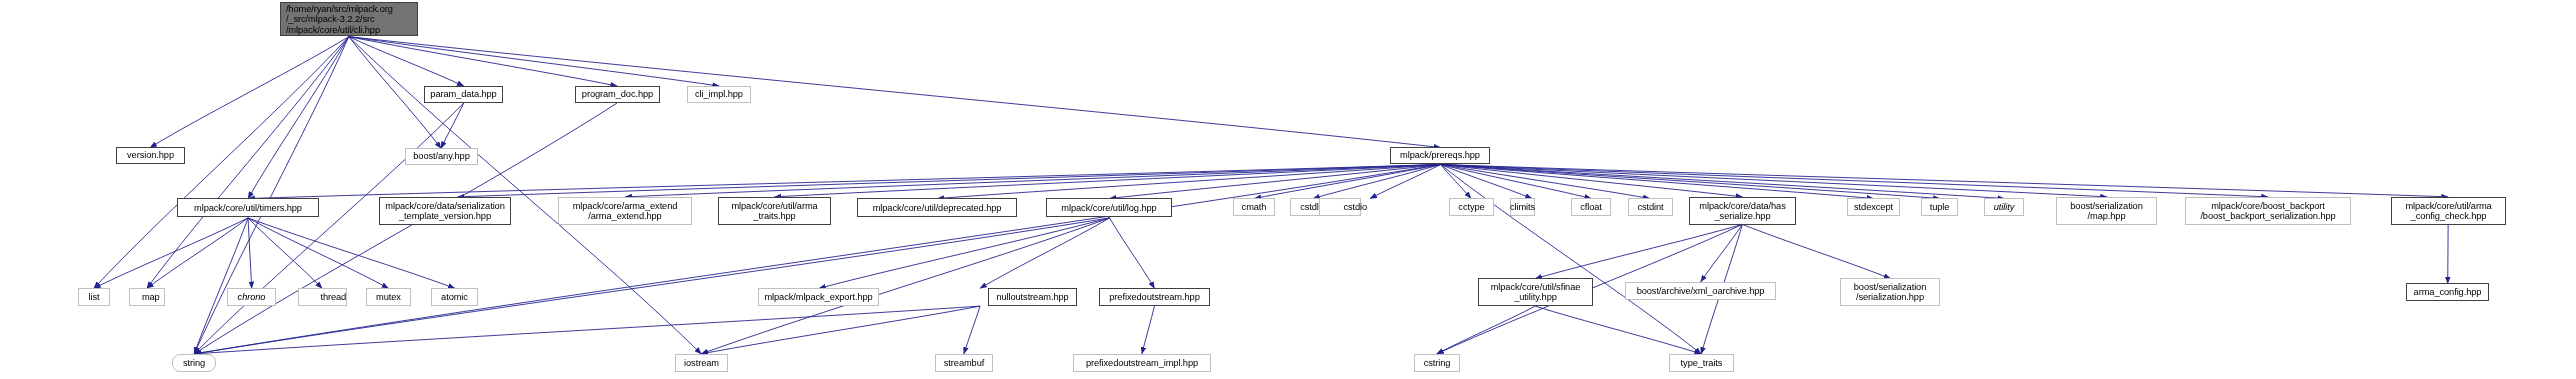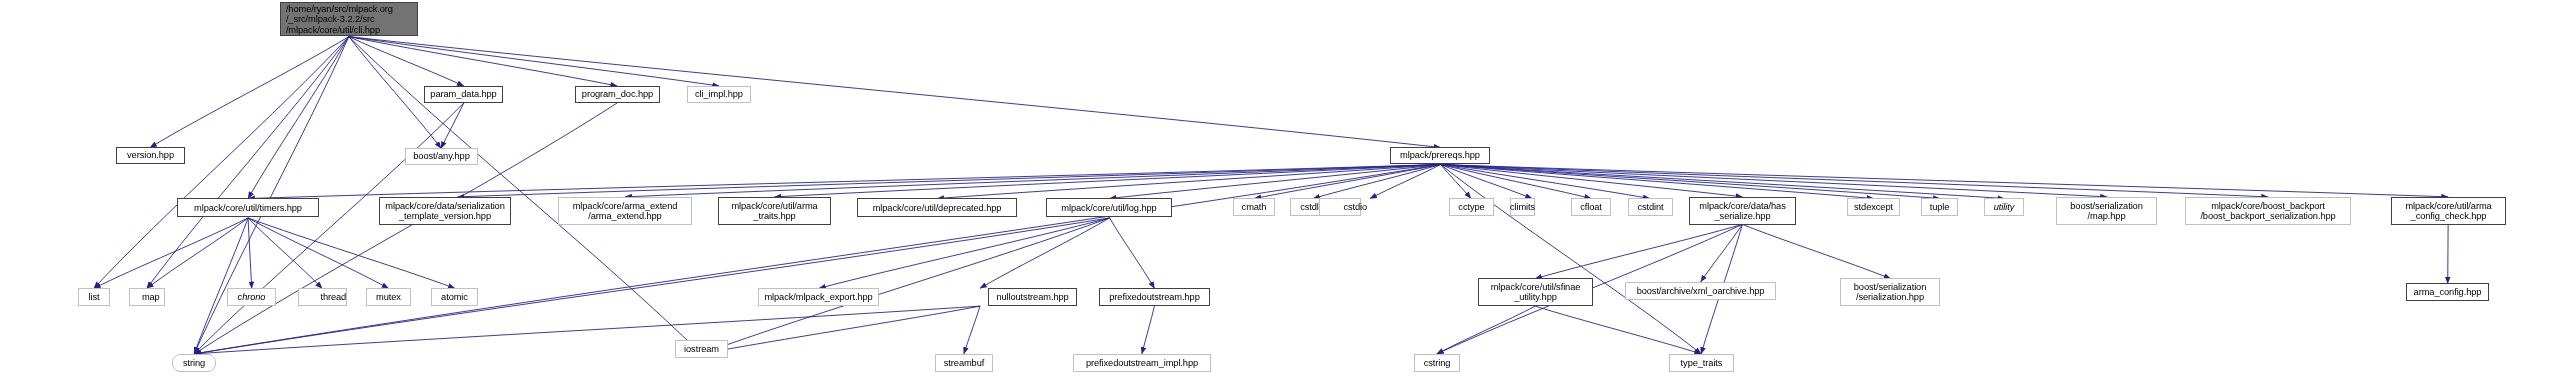--- a/index.html
+++ b/index.html
@@ -169,21 +169,21 @@
       <div class="node " style="left: 431px; top: 288px; width: 47px; height: 18px;">atomic</div>
       <div class="node " style="left: 758px; top: 288px; width: 121px; height: 18px;">mlpack/mlpack_export.hpp</div>
       <div class="node strong" style="left: 988px; top: 288px; width: 89px; height: 18px;">nulloutstream.hpp</div>
       <div class="node strong" style="left: 1099px; top: 288px; width: 111px; height: 18px;">prefixedoutstream.hpp</div>
       <div class="node strong" style="left: 1478px; top: 278px; width: 115px; height: 27.5px;">mlpack/core/util/sfinae
 _utility.hpp</div>
       <div class="node " style="left: 1625px; top: 282px; width: 151px; height: 18px;">boost/archive/xml_oarchive.hpp</div>
       <div class="node " style="left: 1840px; top: 278px; width: 100px; height: 27.5px;">boost/serialization
 /serialization.hpp</div>
       <div class="node " style="left: 172px; top: 354px; width: 44px; height: 18px; border-radius: 8px;">string</div>
-      <div class="node " style="left: 675px; top: 340px; width: 53px; height: 18px;">iostream</div>
+      <div class="node " style="left: 675px; top: 354px; width: 53px; height: 18px;">iostream</div>
       <div class="node " style="left: 935px; top: 354px; width: 58px; height: 18px;">streambuf</div>
       <div class="node " style="left: 1073px; top: 354px; width: 138px; height: 18px;">prefixedoutstream_impl.hpp</div>
       <div class="node " style="left: 1414px; top: 354px; width: 46px; height: 18px;">cstring</div>
       <div class="node " style="left: 1669px; top: 354px; width: 65px; height: 18px;">type_traits</div>
       <div class="node strong" style="left: 2406px; top: 283px; width: 83px; height: 18px;">arma_config.hpp</div>
     </div>
 </div>
 
 
 </body></html>

